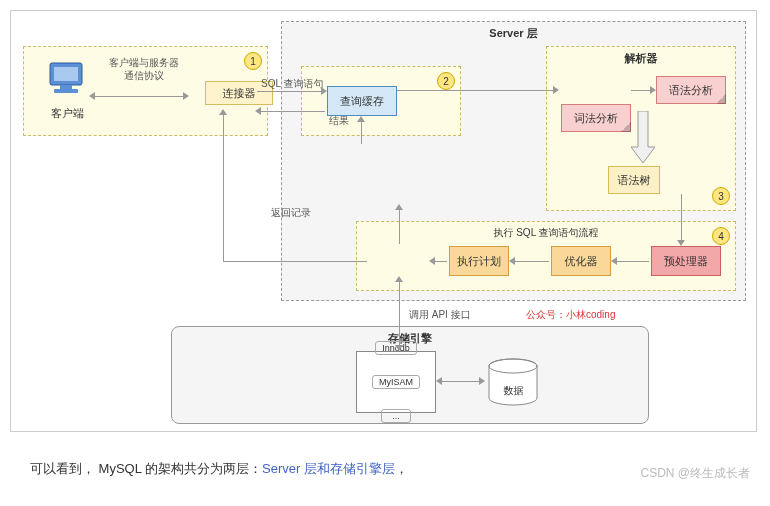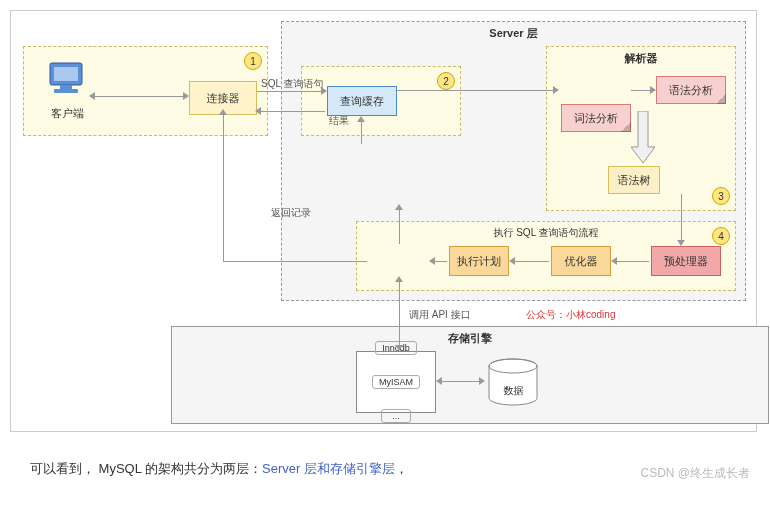--- a/index.html
+++ b/index.html
@@ -159,22 +159,24 @@
   <div class="client-icon" style="left:35px; top:50px;">
     <svg viewBox="0 0 40 35">
       <rect x="4" y="2" width="32" height="22" rx="2" fill="#5b8fd6" stroke="#2c5a9c"></rect>
       <rect x="8" y="6" width="24" height="14" fill="#a8c8ed"></rect>
       <rect x="14" y="24" width="12" height="4" fill="#5b8fd6"></rect>
       <rect x="8" y="28" width="24" height="4" rx="1" fill="#5b8fd6"></rect>
     </svg>
   </div>
   <div class="label" style="left:40px; top:95px; font-size:11px; color:#333;">客户端</div>
 
-
-  <div class="box" style="left:178px; top:70px; width:68px; height:34px; background:#fff3cc; border-color:#d6bd5a;">
+  <div class="label" style="left:88px; top:45px; width:90px; text-align:center; line-height:1.3; white-space:pre-line;"><span>客户端与服务器
+通信协议</span></div>
+
+  <div class="box" style="left:194px; top:70px; width:68px; height:24px; background:#fff3cc; border-color:#d6bd5a;">
     <span>连接器</span>
   </div>
 
   <div class="group" style="left:290px; top:55px; width:160px; height:70px; background:#fffce6; border-color:#c9b96a;">
     <div class="badge" style="right:5px; top:5px;">2</div>
   </div>
   <div class="box" style="left:316px; top:75px; width:70px; height:30px; background:#d4e8f7; border-color:#4a8cc2;">
     <span>查询缓存</span>
   </div>
 
@@ -200,21 +202,21 @@
     <span>执行计划</span>
   </div>
   <div class="box" style="left:540px; top:235px; width:60px; height:30px; background:#f9d89a; border-color:#d69d3a;">
     <span>优化器</span>
   </div>
   <div class="box" style="left:640px; top:235px; width:70px; height:30px; background:#f2a8a8; border-color:#c96060;">
     <span>预处理器</span>
   </div>
 
 
-  <div class="group" style="left:160px; top:315px; width:598px; height:98px; background:#f5f5f5; border-color:#999; border-style:solid;">
+  <div class="group" style="left:160px; top:315px; width:478px; height:98px; background:#f5f5f5; border-color:#999; border-style:solid;border-radius:8px;">
     <div class="group-label">存储引擎</div>
   </div>
   <div class="box" style="left:345px; top:340px; width:80px; height:62px; background:#fff; border-color:#888; flex-direction:column; gap:20px; padding:20px;">
     <div style="border:1px solid #aaa; border-radius:3px; padding:1px 6px; font-size:9px;">Innodb</div>
     <div style="border:1px solid #aaa; border-radius:3px; padding:1px 6px; font-size:9px;">MyISAM</div>
     <div style="border:1px solid #aaa; border-radius:3px; padding:1px 10px; font-size:9px;">...</div>
   </div>
   <div class="storage-cylinder" style="left:475px; top:345px;">
     <svg viewBox="0 0 55 55">
       <ellipse cx="27" cy="10" rx="24" ry="7" fill="#fff" stroke="#888"></ellipse>

